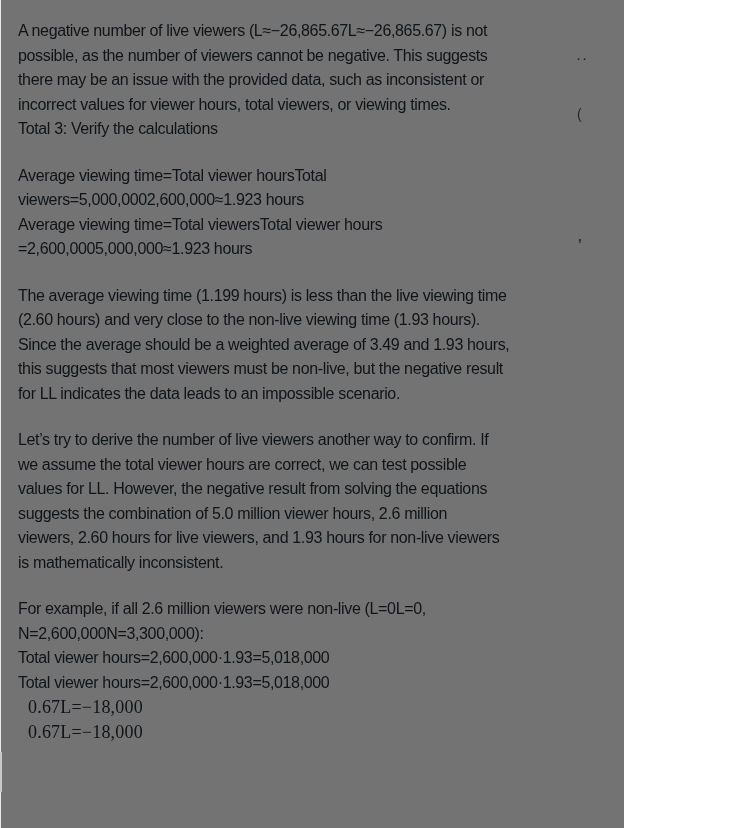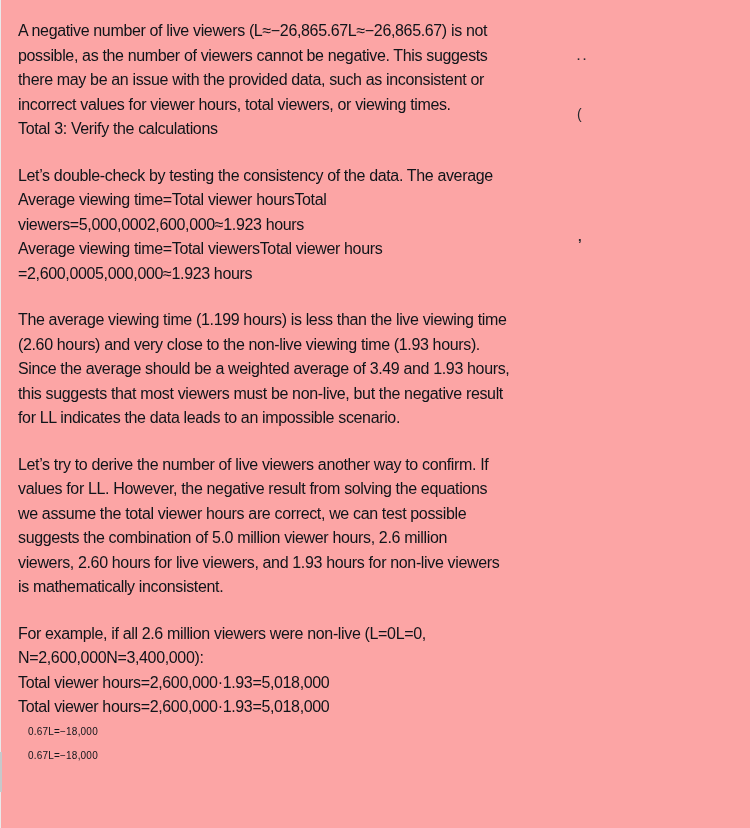--- a/index.html
+++ b/index.html
@@ -2,23 +2,23 @@
 <html><head>
 <meta charset="utf-8">
 <style>
   html, body {
     margin: 0;
     padding: 0;
     background: #ffffff;
   }
   .canvas {
     position: relative;
-    width: 750px;
+    width: 624px;
     height: 828px;
-    background: #fca5a5;
+    background: #737373;
     overflow: hidden;
     font-family: "Liberation Sans", sans-serif;
     color: #0f1419;
   }
   .left-border {
     position: absolute;
     left: 0;
     top: 0;
     width: 1px;
     height: 828px;
@@ -45,22 +45,22 @@
     margin: 0 0 22px 0;
     padding: 0;
   }
   .para:last-child {
     margin-bottom: 15px;
   }
   .line {
     white-space: nowrap;
   }
   .math-line {
-    font-family: Liberation Sans, sans-serif;
-    font-size: 10px;
+    font-family: Liberation Serif, serif;
+    font-size: 18px;
     letter-spacing: 0.2px;
     padding-left: 10px;
     white-space: nowrap;
     line-height: 24.5px;
   }
   .margin-mark {
     position: absolute;
     color: #24282d;
   }
   .mark-dots {
@@ -94,47 +94,46 @@
 
     <div class="para">
       <div class="line">A negative number of live viewers (L≈−26,865.67L≈−26,865.67) is not</div>
       <div class="line">possible, as the number of viewers cannot be negative. This suggests</div>
       <div class="line">there may be an issue with the provided data, such as inconsistent or</div>
       <div class="line">incorrect values for viewer hours, total viewers, or viewing times.</div>
       <div class="line">Total 3: Verify the calculations</div>
     </div>
 
     <div class="para">
-      <div class="line">Let’s double-check by testing the consistency of the data. The average</div>
       <div class="line">Average viewing time=Total viewer hoursTotal</div>
       <div class="line">viewers=5,000,0002,600,000≈1.923 hours</div>
       <div class="line">Average viewing time=Total viewersTotal viewer hours</div>
       <div class="line">=2,600,0005,000,000≈1.923 hours</div>
     </div>
 
     <div class="para">
       <div class="line">The average viewing time (1.199 hours) is less than the live viewing time</div>
       <div class="line">(2.60 hours) and very close to the non-live viewing time (1.93 hours).</div>
       <div class="line">Since the average should be a weighted average of 3.49 and 1.93 hours,</div>
       <div class="line">this suggests that most viewers must be non-live, but the negative result</div>
       <div class="line">for LL indicates the data leads to an impossible scenario.</div>
     </div>
 
     <div class="para">
       <div class="line">Let’s try to derive the number of live viewers another way to confirm. If</div>
+      <div class="line">we assume the total viewer hours are correct, we can test possible</div>
       <div class="line">values for LL. However, the negative result from solving the equations</div>
-      <div class="line">we assume the total viewer hours are correct, we can test possible</div>
       <div class="line">suggests the combination of 5.0 million viewer hours, 2.6 million</div>
       <div class="line">viewers, 2.60 hours for live viewers, and 1.93 hours for non-live viewers</div>
       <div class="line">is mathematically inconsistent.</div>
     </div>
 
     <div class="para">
       <div class="line">For example, if all 2.6 million viewers were non-live (L=0L=0,</div>
-      <div class="line">N=2,600,000N=3,400,000):</div>
+      <div class="line">N=2,600,000N=3,300,000):</div>
       <div class="line">Total viewer hours=2,600,000·1.93=5,018,000</div>
       <div class="line">Total viewer hours=2,600,000·1.93=5,018,000</div>
       <div class="math-line">0.67L=−18,000</div>
       <div class="math-line">0.67L=−18,000</div>
     </div>
 
   </div>
 
   <div class="margin-mark mark-dots">..</div>
   <div class="margin-mark mark-paren">(</div>

